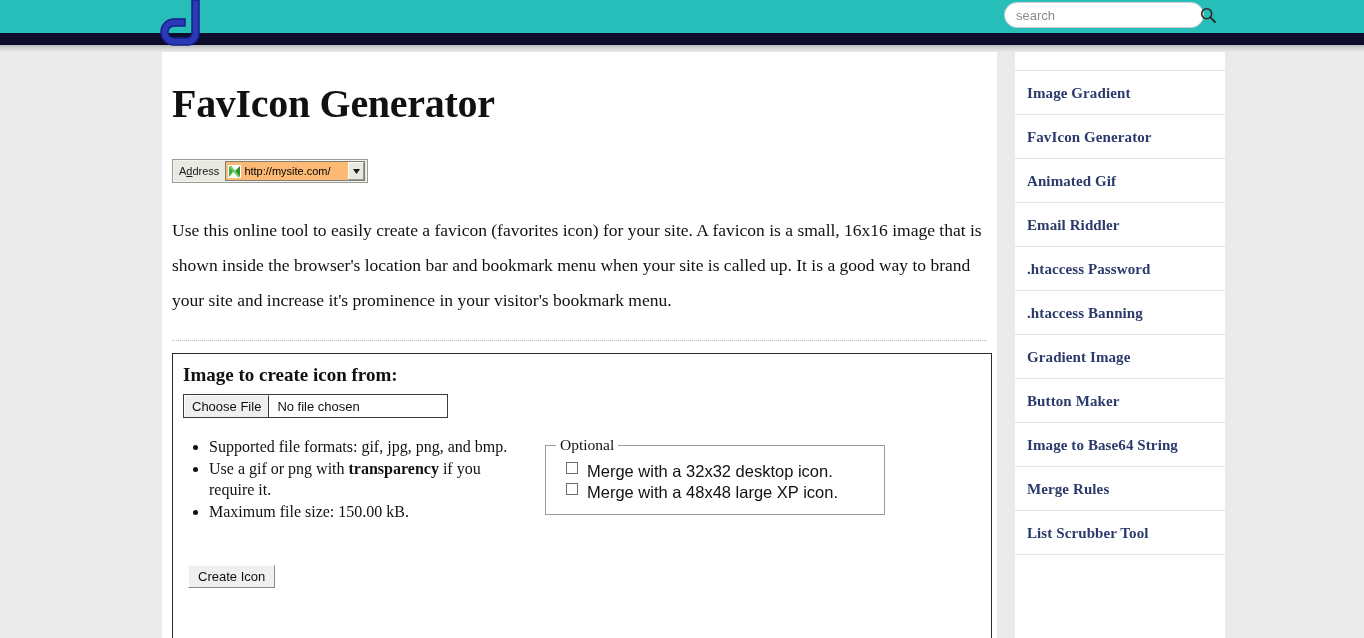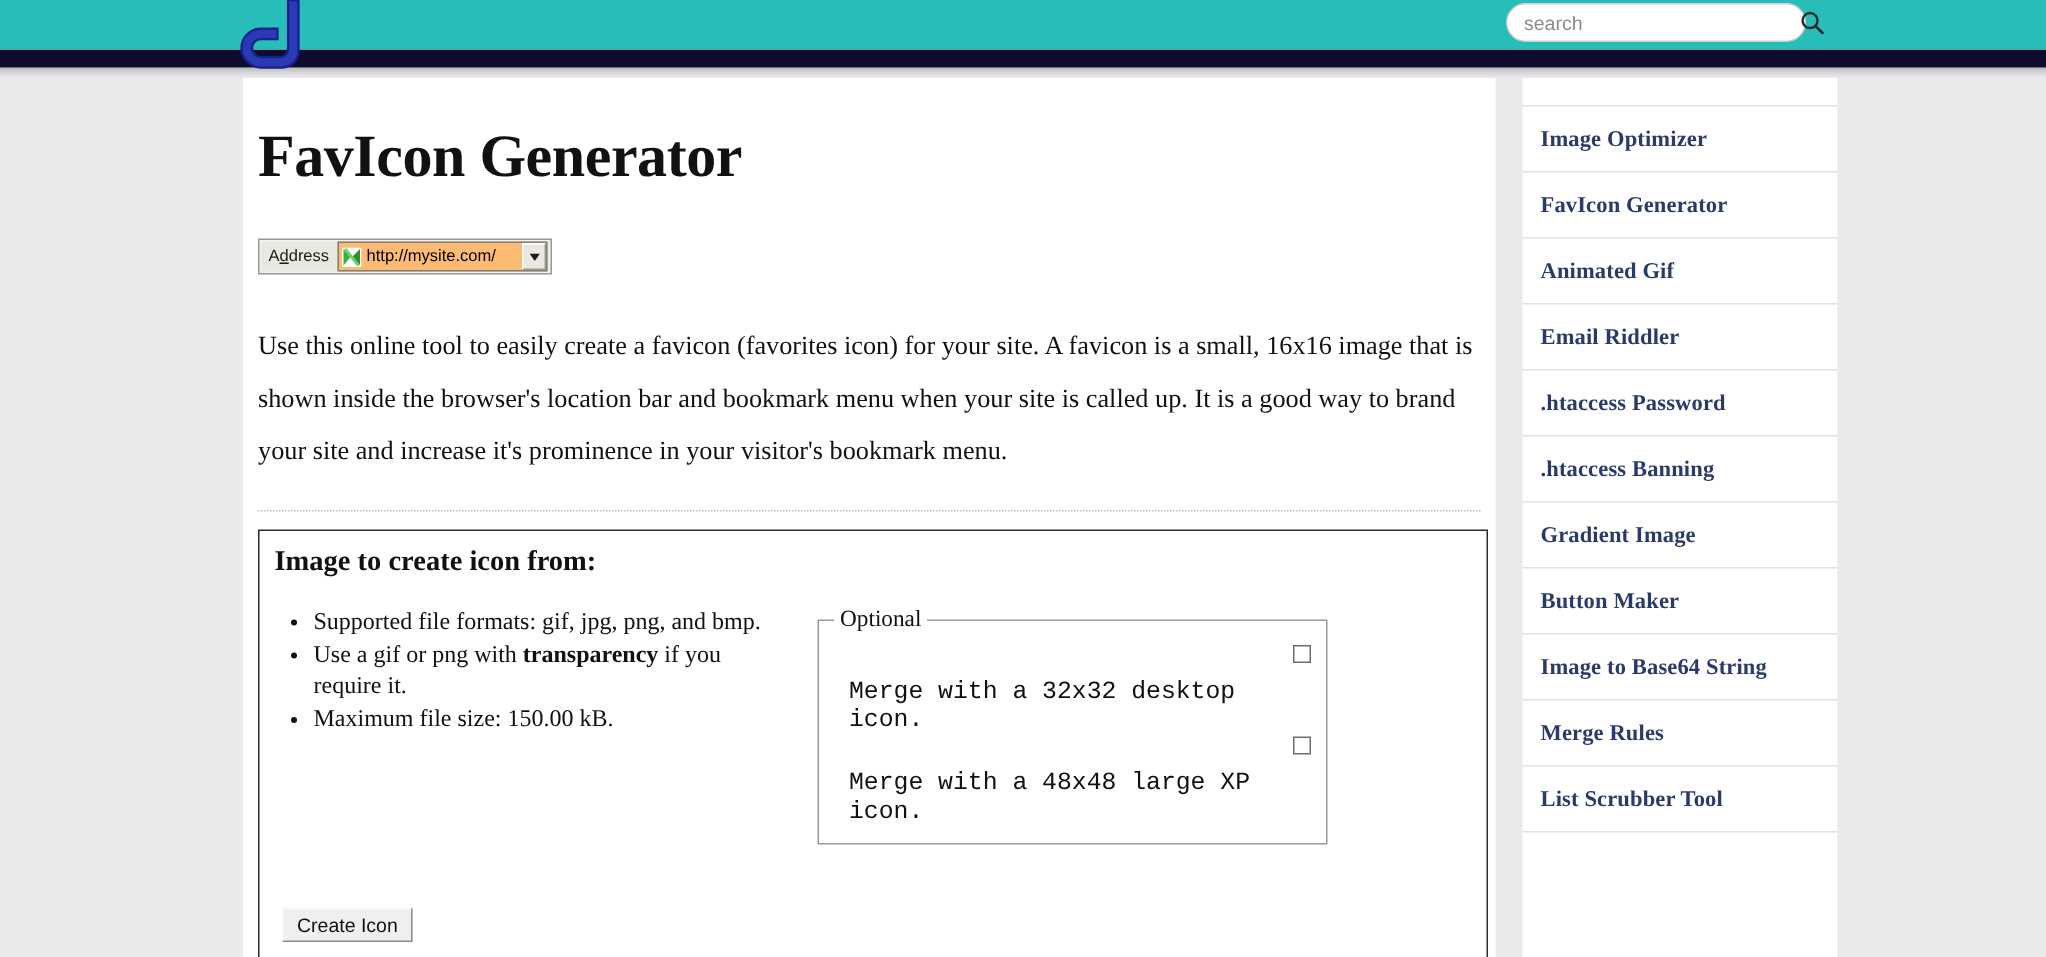--- a/index.html
+++ b/index.html
@@ -268,27 +268,26 @@
     padding: 6px 10px 10px 10px;
   }
   fieldset.optional legend {
     font-family: "Liberation Serif", serif;
     font-size: 15.5px;
     color: #111;
     padding: 0 4px;
   }
   .optrow {
     display: flex;
-    align-items: flex-end;
+    align-items: flex-start;
     gap: 9px;
     margin: 2px 0 2px 10px;
-    font-family: Liberation Mono, monospace;
+    font-family: Liberation Sans, sans-serif;
     font-size: 16.5px;
     color: #111;
-    flex-direction: column;
   }
   .cbx {
     width: 12px; height: 12px;
     border: 1px solid #6e6e6e;
     background: #ffffff;
     flex: 0 0 12px;
     cursor: pointer;
   }
 
   .createbtn {
@@ -381,20 +380,24 @@
       </span>
     </div>
 
     <p class="intro">Use this online tool to easily create a favicon (favorites icon) for your site. A favicon is a small, 16x16 image that is shown inside the browser's location bar and bookmark menu when your site is called up. It is a good way to brand your site and increase it's prominence in your visitor's bookmark menu.</p>
 
     <hr class="dots">
 
     <div class="formbox">
       <h2>Image to create icon from:</h2>
 
+      <div class="fileinput">
+        <span class="choose">Choose File</span>
+        <span class="nofile">No file chosen</span>
+      </div>
 
       <div class="midrow">
         <ul class="notes">
           <li>Supported file formats: gif, jpg, png, and bmp.</li>
           <li><span>Use a gif or png with </span><strong>transparency</strong><span> if you require it.</span></li>
           <li>Maximum file size: 150.00 kB.</li>
         </ul>
 
         <fieldset class="optional">
           <legend>Optional</legend>
@@ -410,21 +413,21 @@
       </div>
 
       <button class="createbtn">Create Icon</button>
     </div>
 
   </div>
 
   <div class="sidebar">
 
     <div class="sb-item">
-      <a href="#">Image Optimizer</a></div>
+      <a href="#">Image Gradient</a></div>
     <div class="sb-item">
       <a href="#">FavIcon Generator</a></div>
     <div class="sb-item">
       <a href="#">Animated Gif</a></div>
     <div class="sb-item">
       <a href="#">Email Riddler</a></div>
     <div class="sb-item">
       <a href="#">.htaccess Password</a></div>
     <div class="sb-item">
       <a href="#">.htaccess Banning</a></div>

